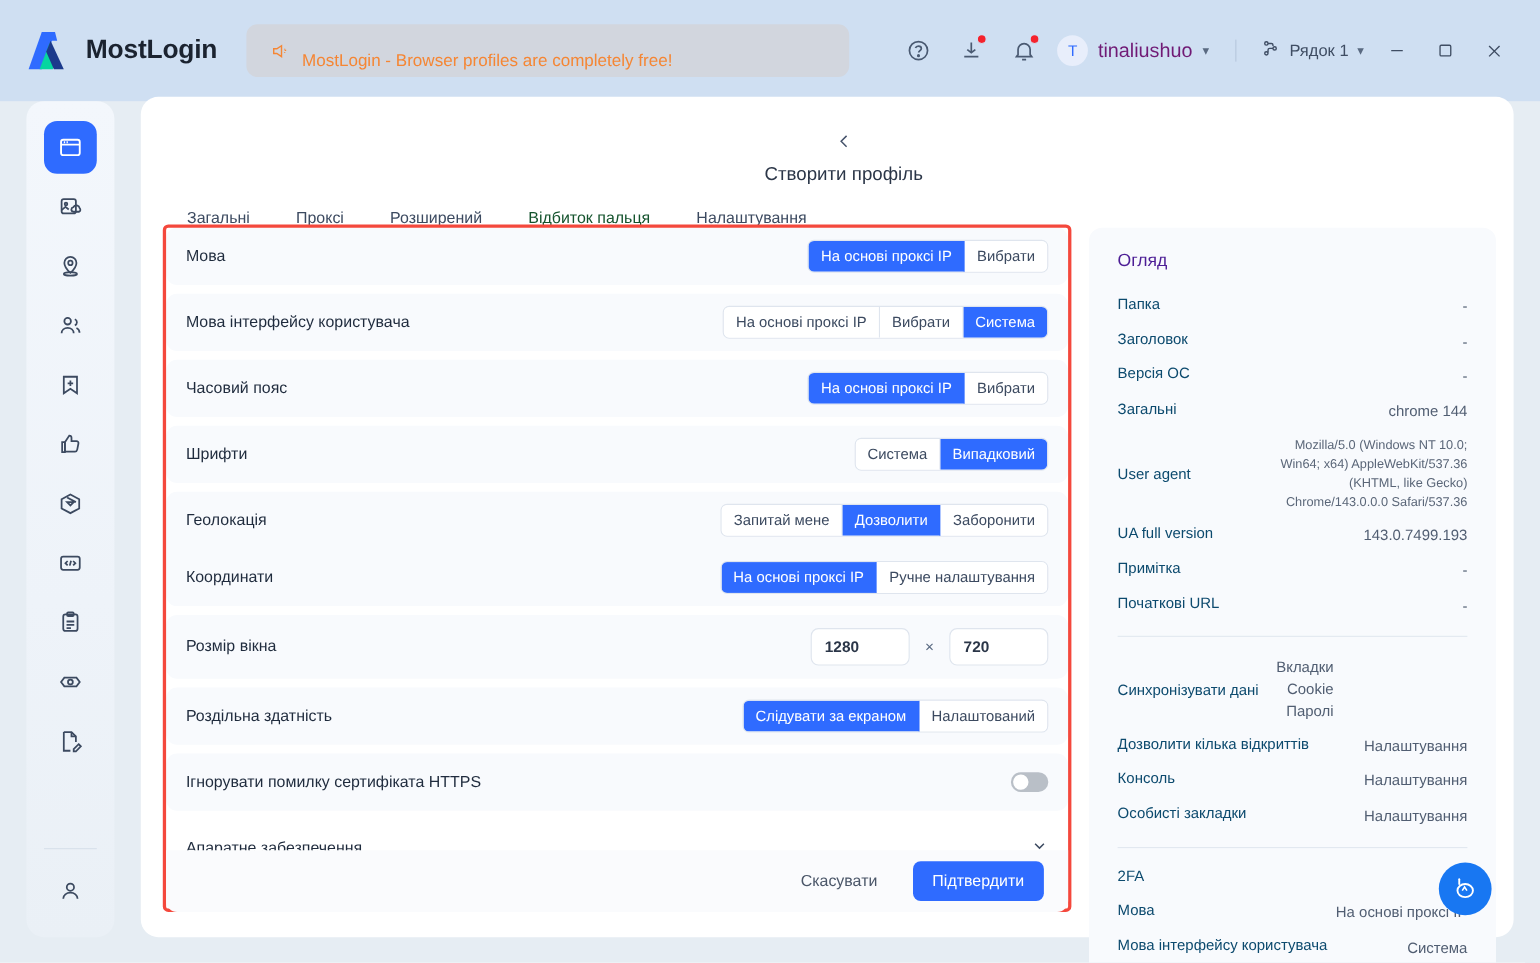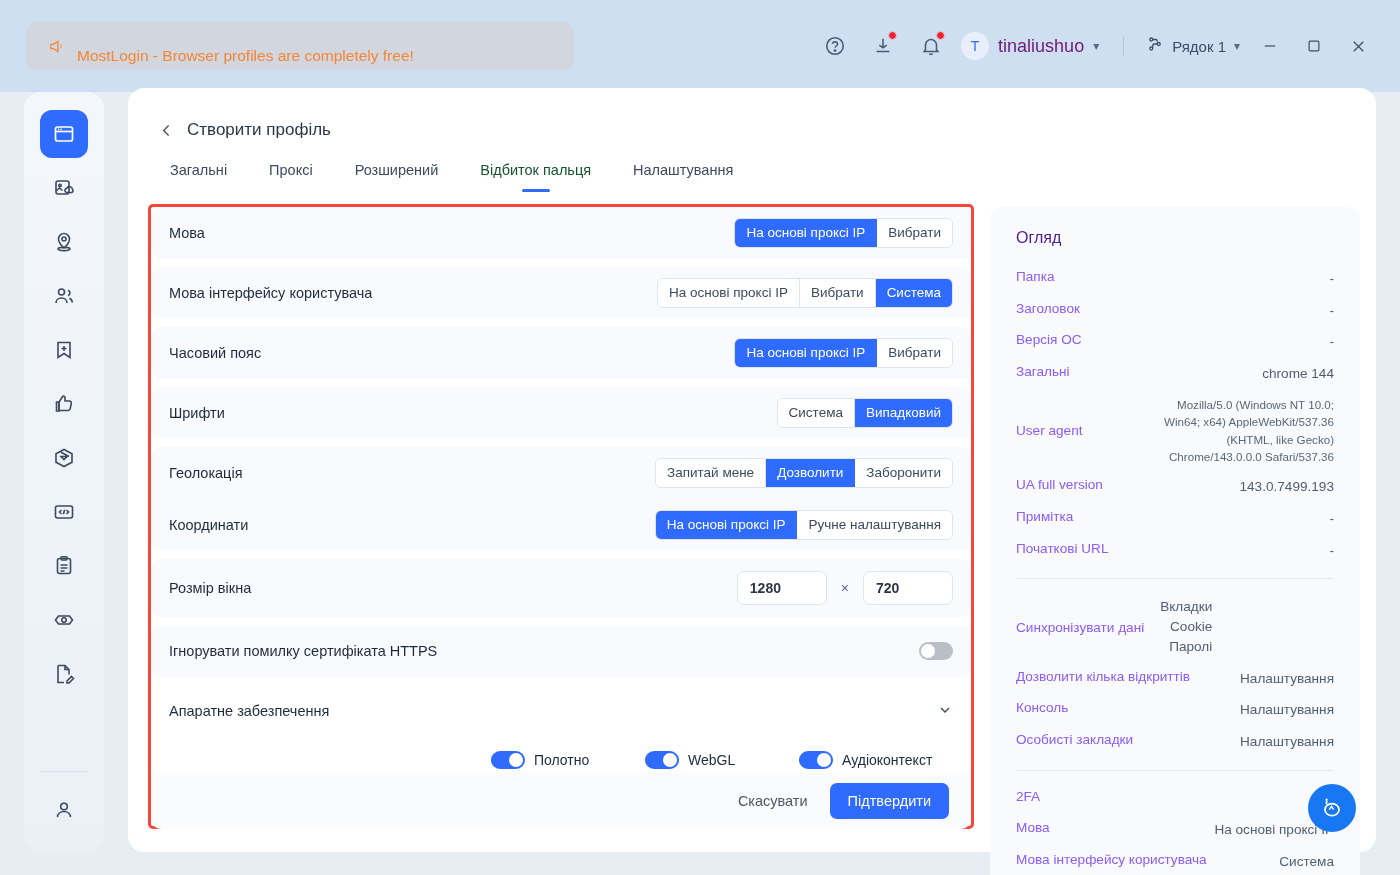--- a/index.html
+++ b/index.html
@@ -76,21 +76,21 @@
   .side-item.active { background: #2f6bff; color: #fff; }
   .side-spacer { flex: 1; }
   .side-sep { width: 48px; height: 1px; background: #d7e0ea; margin-bottom: 14px; }
   .side-bottom { margin-bottom: 18px; }
 
   
   .main-card {
     position: absolute; left: 128px; top: 88px; width: 1248px; height: 764px;
     background: #ffffff; border-radius: 16px;
   }
-  .page-head { display: flex; align-items: center; gap: 12px; padding: 32px 0 0 30px; }
+  .page-head { display: flex; align-items: center; gap: 12px; padding: 32px 0 0 30px; flex-direction: column; }
   .back-arrow { color: #44526a; display: flex; }
   .page-title { font-size: 17px; color: #2b3648; }
 
   .tabs { display: flex; gap: 42px; padding: 22px 0 0 42px; }
   .tab { font-size: 14.5px; color: #3c4a60; position: relative; padding-bottom: 14px; }
   .tab.active { color: #14532d; }
   .tab.active::after {
     content: ""; position: absolute; left: 50%; transform: translateX(-50%);
     bottom: 0; width: 28px; height: 3px; background: #2f6bff; border-radius: 2px;
   }
@@ -155,56 +155,65 @@
     padding-top: 14px;
   }
   .noise-item { display: flex; align-items: center; gap: 9px; width: 154px; }
   .noise-item-text { font-size: 14px; color: #1f2b3d; }
 
   
   .footer {
     position: absolute; left: 23px; bottom: 23px; width: 820px; height: 56px;
     background: #fafbfd; border-radius: 0 0 10px 10px;
     display: flex; align-items: center; justify-content: flex-end;
-    gap: 22px; padding-right: 22px; z-index: 6;
+    gap: 32px; padding-right: 22px; z-index: 6;
   }
   .btn-cancel { font-size: 14.5px; color: #4a5668; background: none; border: none; font-family: inherit; }
   .btn-confirm {
     background: #2f6bff; color: #fff; border: none; border-radius: 7px;
     padding: 10px 18px; font-size: 14.5px; font-family: inherit;
   }
 
   
   .overview {
     position: absolute; left: 862px; top: 119px; width: 370px; height: 700px;
     background: #f8fafd; border-radius: 12px; padding: 22px 26px 0 26px;
     overflow: hidden;
   }
   .ov-title { font-size: 16px; color: #4c1d95; margin-bottom: 16px; }
   .ov-row { display: flex; align-items: flex-start; padding: 6px 0; }
-  .ov-k { font-size: 13.6px; color: #8b5cf6; flex: none; max-width: 200px; }
+  .ov-k { font-size: 13.6px; color: #0c4a6e; flex: none; max-width: 200px; }
   .ov-v {
     margin-left: auto; font-size: 13.6px; color: #515e72; text-align: right;
     max-width: 180px; line-height: 1.45;
   }
   .ov-v.small { font-size: 11.6px; color: #5a6678; line-height: 1.5; }
   .ov-v.multiline { white-space: pre-line; margin-left: 16px; }
   .ov-sep { height: 1px; background: #e2e8f0; margin: 12px 0; }
 
   
   .chat-fab {
     position: absolute; right: 20px; bottom: 20px; width: 48px; height: 48px;
     border-radius: 50%; background: #1877f2;
     display: flex; align-items: center; justify-content: center; z-index: 20;
   }
 </style>
 </head>
 <body>
 
 <div class="titlebar">
+  <div class="brand">
+    <svg class="brand-logo" viewBox="0 0 42 38">
+      <path d="M2 36 L14 2 L26 2 L14 36 Z" fill="#2f6bff"></path>
+      <path d="M12 36 L21 12 L27 28 L24 36 Z" fill="#06d6a0"></path>
+      <path d="M22 10 L34 36 L25 36 L18 20 Z" fill="#1b3a8c"></path>
+      <path d="M14 2 L26 2 L28 10 L16 10 Z" fill="#2f6bff"></path>
+    </svg>
+    <span class="brand-name">MostLogin</span>
+  </div>
 
   <div class="promo">
     <span class="promo-icon">
       <svg width="17" height="17" viewBox="0 0 24 24" fill="none" stroke="currentColor" stroke-width="1.8">
         <path d="M4 9v6h4l6 4V5L8 9H4z"></path>
           <path d="M18 9v1M18 13v1M18 11h2"></path>
       </svg>
     </span>
     <span class="promo-text">MostLogin - Browser profiles are completely free!</span>
   </div>
@@ -450,20 +459,31 @@
         <div class="srow tall">
           <span class="srow-label">Розмір вікна</span>
           <span class="srow-ctrl">
             <input class="num-input" type="text" value="1280" style="">
             <span class="times">×</span>
             <input class="num-input" type="text" value="720" style="">
           </span>
         </div>
       </div>
 
+      <div class="group">
+        <div class="srow">
+          <span class="srow-label">Роздільна здатність</span>
+          <span class="srow-ctrl">
+            <span class="seg">
+              <span class="seg-opt on">Слідувати за екраном</span>
+              <span class="seg-opt">Налаштований</span>
+            </span>
+          </span>
+        </div>
+      </div>
 
       <div class="group">
         <div class="srow">
           <span class="srow-label">Ігнорувати помилку сертифіката HTTPS</span>
           <span class="srow-ctrl">
             <span class="toggle"></span>
           </span>
         </div>
       </div>
 

